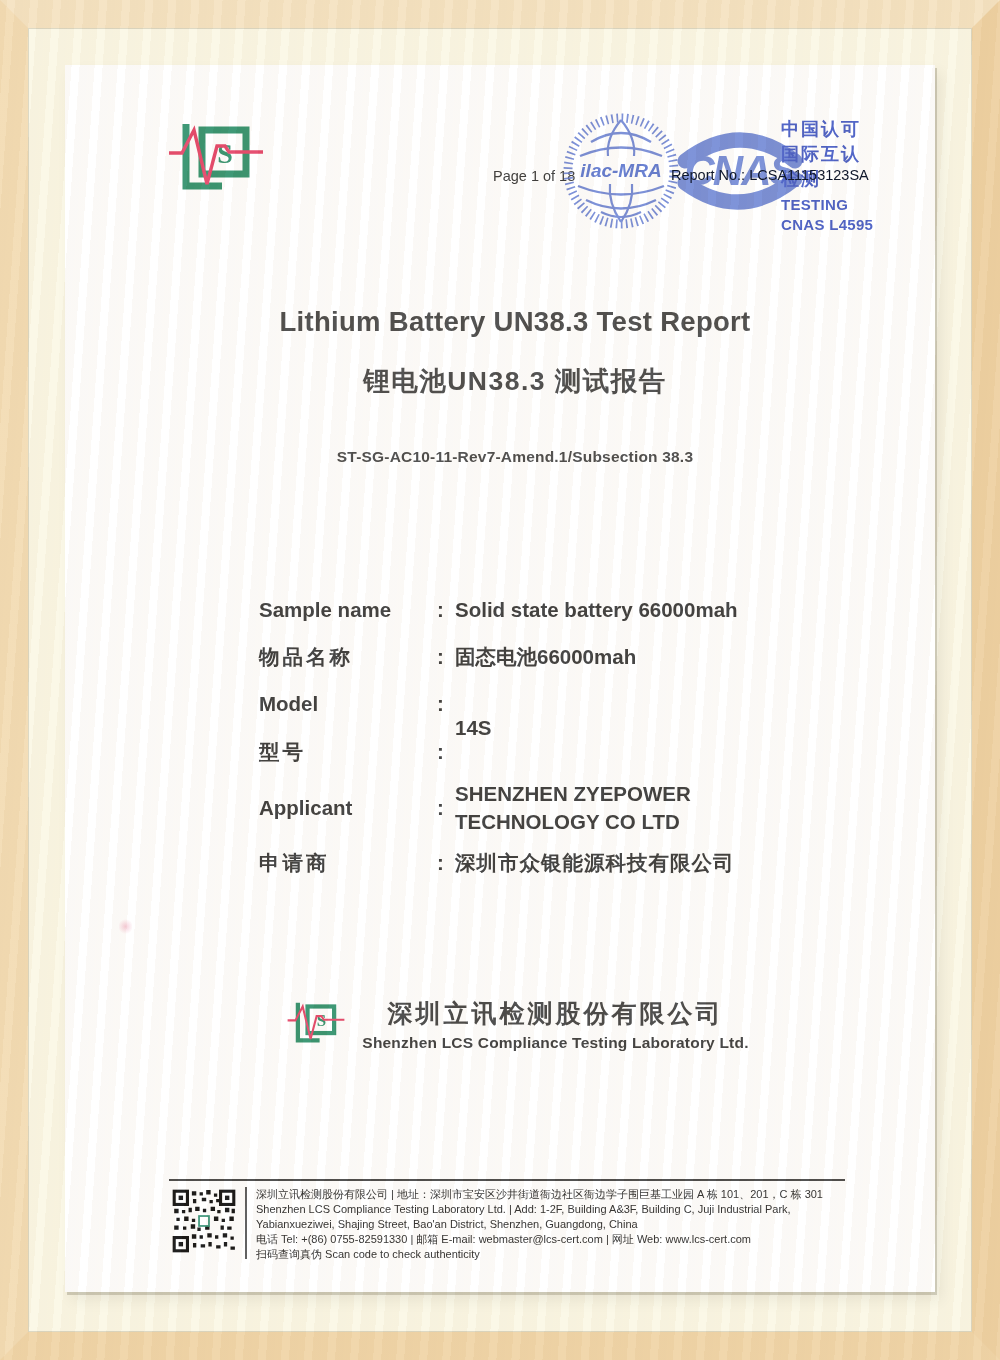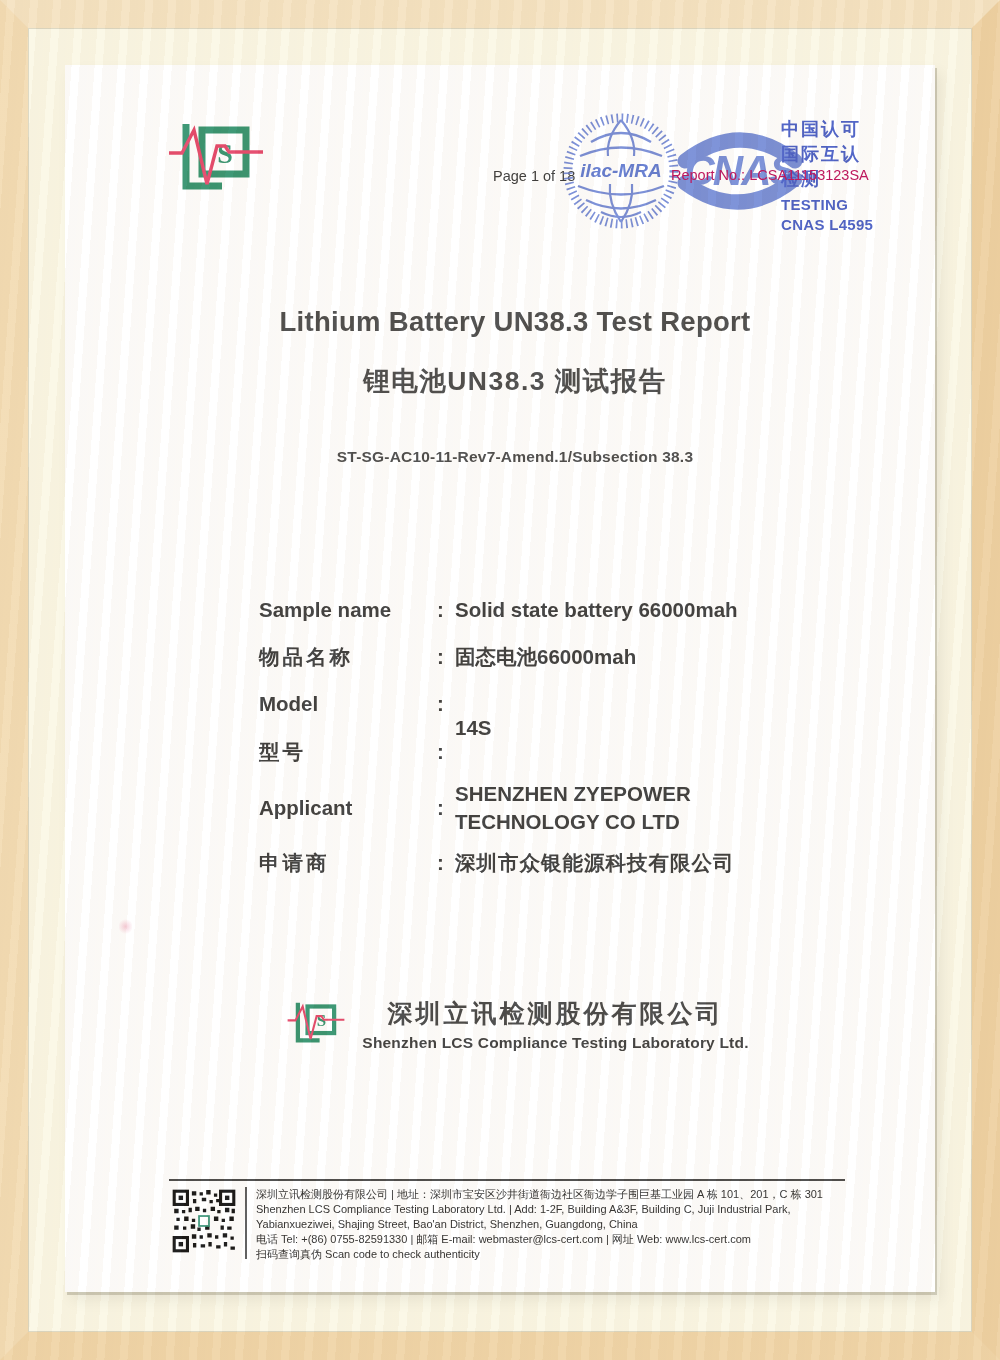--- a/index.html
+++ b/index.html
@@ -37,21 +37,21 @@
 
   
   .logo-top { left:102px; top:55px; width:98px; height:78px; }
   .page-indicator { left:428px; top:103px; font-size:14.5px; color:#3a3a3a; white-space:nowrap; }
   .ilac-stamp { left:496px; top:46px; width:120px; height:120px; }
   .cnas-stamp { left:604px; top:56px; width:142px; height:100px; }
   .accred-block { left:716px; top:52px; color:#4a5fc5; font-weight:bold; line-height:25px; white-space:nowrap; }
   .accred-block .zh { font-size:18px; letter-spacing:2px; }
   .accred-block .en { font-size:15px; line-height:20px; letter-spacing:.3px; }
   .accred-block .en.first { margin-top:3px; }
-  .report-no { left:606px; top:102px; font-size:14.5px; color:#be185d; z-index:6; white-space:nowrap; }
+  .report-no { left:606px; top:102px; font-size:14.5px; color:#0f172a; z-index:6; white-space:nowrap; }
 
   
   .titles { left:0; top:241px; width:100%; text-align:center; padding-left:30px; color:#4b4b4b; }
   .t-en { font-size:27.5px; font-weight:bold; letter-spacing:.3px; }
   .t-zh { font-size:26.5px; font-weight:bold; letter-spacing:1.5px; margin-top:25px; }
   .t-std { font-size:15.5px; font-weight:bold; letter-spacing:.2px; margin-top:49px; }
 
   
   .fields { left:194px; top:522px; width:600px; color:#3d3d3d; font-weight:bold; }
   .frow { display:flex; align-items:center; height:46px; }

